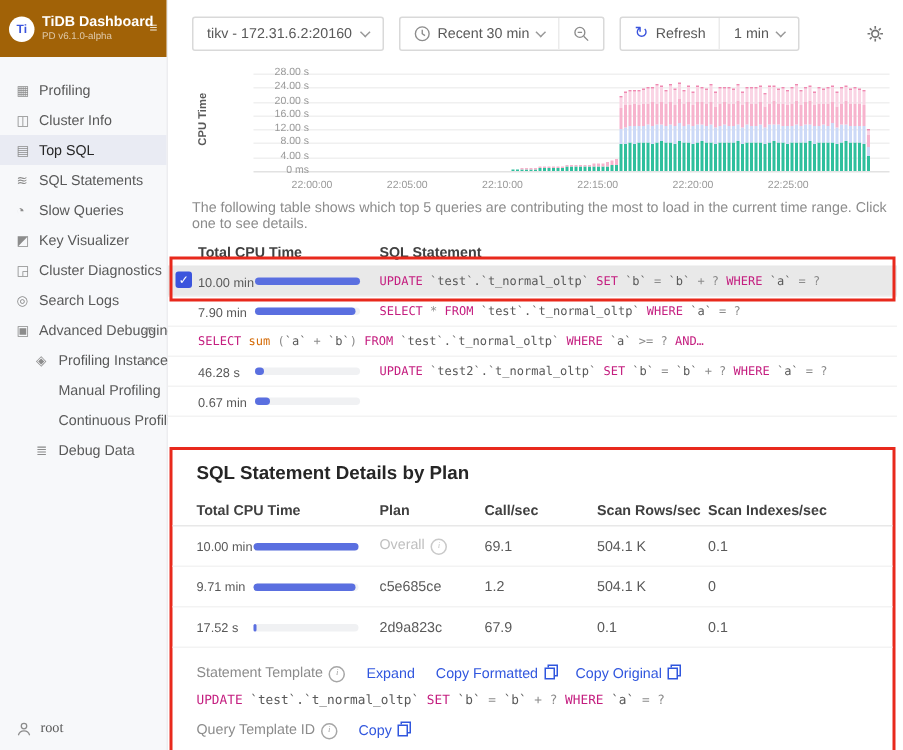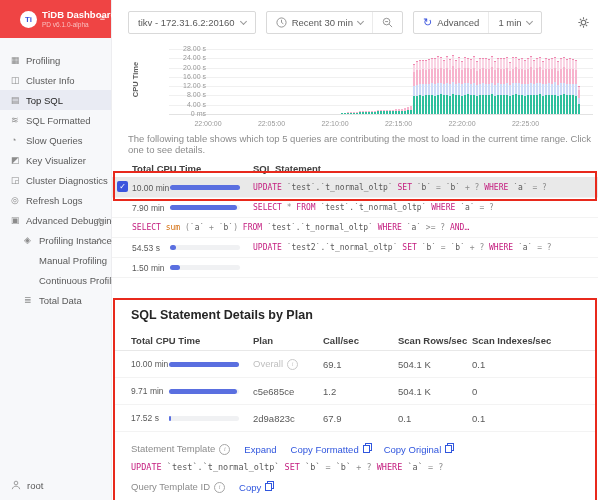--- a/index.html
+++ b/index.html
@@ -2,36 +2,36 @@
 <html><head>
 <meta charset="utf-8">
 <style>
   html,body{margin:0;padding:0;}
   body{width:602px;height:500px;overflow:hidden;background:#fff;
        font-family:"Liberation Sans",sans-serif;-webkit-font-smoothing:antialiased;}
   .app{display:flex;width:602px;height:500px;}
 
   
   .sidebar{width:111px;flex-shrink:0;background:#f7f8fa;position:relative;border-right:1px solid #ededf0;}
-  .sb-head{height:38px;background:#ef4444;display:flex;align-items:center;padding:0 20px;gap:5px;position:relative;}
+  .sb-head{height:38px;background:#a16207;display:flex;align-items:center;padding:0 6px;gap:5px;position:relative;}
   .logo{width:17px;height:17px;border-radius:50%;background:#fff;color:#3b54dd;font-weight:bold;font-size:8px;display:flex;align-items:center;justify-content:center;flex-shrink:0;}
   .sb-titles{line-height:1.25;}
   .sb-title{color:#fff;font-size:9.5px;font-weight:bold;white-space:nowrap;}
   .sb-sub{color:rgba(255,255,255,.65);font-size:6.5px;}
   .hamburger{position:absolute;right:6px;top:13px;color:rgba(255,255,255,.8);font-size:9px;cursor:pointer;}
   .nav{padding-top:12px;}
   .nav-item{height:20px;display:flex;align-items:center;padding-left:11px;position:relative;cursor:pointer;}
   .nav-item .glyph{width:15px;font-size:9px;color:#8c8c8c;flex-shrink:0;}
   .nav-item .lbl{font-size:9.5px;color:#595959;white-space:nowrap;}
   .nav-item.active{background:#e9ebf3;}
   .nav-item.active .lbl{color:#262626;}
   .nav-item.sub1{padding-left:24px;}
   .nav-item.sub2{padding-left:39px;}
   .chev-up{position:absolute;right:9px;top:9px;width:4px;height:4px;border-right:1px solid #999;border-bottom:1px solid #999;transform:rotate(-135deg);}
-  .sb-user{position:absolute;bottom:9px;left:11px;display:flex;align-items:flex-start;gap:6px;font-size:9.5px;color:#595959;cursor:pointer;}
+  .sb-user{position:absolute;bottom:9px;left:11px;display:flex;align-items:flex-start;gap:6px;font-size:9.5px;color:#595959;cursor:pointer;font-family:Liberation Serif, serif;}
 
   
   .main{flex:1;position:relative;background:#fff;}
 
   .toolbar{position:absolute;top:10px;left:16px;right:10px;height:25px;display:flex;align-items:center;gap:10px;}
   .ctrl{height:23px;border:1px solid #d9d9d9;border-radius:2px;display:flex;align-items:center;padding:0 9px;font-size:9.5px;color:#595959;background:#fff;gap:6px;cursor:pointer;box-sizing:border-box;}
   .grp{display:flex;height:23px;border:1px solid #d9d9d9;border-radius:2px;box-sizing:border-box;background:#fff;}
   .seg{display:flex;align-items:center;padding:0 9px;gap:5px;font-size:9.5px;color:#595959;cursor:pointer;}
   .seg + .seg{border-left:1px solid #ebebeb;}
   .caret{width:4px;height:4px;border-right:1px solid #999;border-bottom:1px solid #999;transform:rotate(45deg);margin-top:-3px;flex-shrink:0;}
@@ -119,57 +119,57 @@
         <div class="nav-item">
           <span class="glyph">◫</span>
           <span class="lbl">Cluster Info</span>
         </div>
         <div class="nav-item active">
           <span class="glyph">▤</span>
           <span class="lbl">Top SQL</span>
         </div>
         <div class="nav-item">
           <span class="glyph">≋</span>
-          <span class="lbl">SQL Formatted</span>
+          <span class="lbl">SQL Statements</span>
         </div>
         <div class="nav-item">
           <span class="glyph">◔</span>
           <span class="lbl">Slow Queries</span>
         </div>
         <div class="nav-item">
           <span class="glyph">◩</span>
           <span class="lbl">Key Visualizer</span>
         </div>
         <div class="nav-item">
           <span class="glyph">◲</span>
           <span class="lbl">Cluster Diagnostics</span>
         </div>
         <div class="nav-item">
           <span class="glyph">◎</span>
-          <span class="lbl">Refresh Logs</span>
+          <span class="lbl">Search Logs</span>
         </div>
         <div class="nav-item">
           <span class="glyph">▣</span>
           <span class="lbl">Advanced Debugging</span>
           <span class="chev-up"></span>
         </div>
         <div class="nav-item sub1">
           <span class="glyph">◈</span>
           <span class="lbl">Profiling Instances</span>
           <span class="chev-up"></span>
         </div>
         <div class="nav-item sub2">
           <span class="lbl">Manual Profiling</span>
         </div>
         <div class="nav-item sub2">
           <span class="lbl">Continuous Profiling</span>
         </div>
         <div class="nav-item sub1">
           <span class="glyph">≣</span>
-          <span class="lbl">Total Data</span>
+          <span class="lbl">Debug Data</span>
         </div>
       </nav>
     <div class="sb-user">
       <svg class="ic" width="10" height="10" viewBox="0 0 12 12">
           <circle cx="6" cy="3.6" r="2.2" fill="none" stroke="#8c8c8c"></circle>
           <path d="M1.5 11c.6-2.4 2.4-3.6 4.5-3.6s3.9 1.2 4.5 3.6" fill="none" stroke="#8c8c8c"></path>
         </svg>
       <span>root</span>
     </div>
   </aside>
@@ -193,21 +193,21 @@
         <div class="seg">
           <svg class="ic" width="11" height="11" viewBox="0 0 12 12">
               <circle cx="5" cy="5" r="3.6" fill="none" stroke="#8c8c8c"></circle>
               <path d="M7.8 7.8L11 11M3.4 5h3.2" fill="none" stroke="#8c8c8c"></path>
             </svg>
         </div>
       </div>
       <div class="grp">
         <div class="seg">
           <span class="refresh-glyph">↻</span>
-          <span>Advanced</span>
+          <span>Refresh</span>
         </div>
         <div class="seg">
           <span>1 min</span>
           <span class="caret"></span>
         </div>
       </div>
       <button class="icon-btn">
         <svg class="ic" width="13" height="13" viewBox="0 0 24 24">
             <g stroke="#737373" stroke-width="2" fill="none">
               <circle cx="12" cy="12" r="4.2"></circle>
@@ -756,30 +756,30 @@
                 <span class="fill" style="width: 67px;"></span>
               </span>
             </div>
             <div class="cell-sql"><span class="tk-kw">SELECT </span><span class="tk-op">* </span><span class="tk-kw">FROM </span><span class="tk-id">`test`.`t_normal_oltp` </span><span class="tk-kw">WHERE </span><span class="tk-id">`a` </span><span class="tk-op">= </span><span class="tk-op">?</span></div>
           </div>
           <div class="t-row">
             <div class="cell-sql"><span class="tk-kw">SELECT </span><span class="tk-fn">sum </span><span class="tk-op">(</span><span class="tk-id">`a` </span><span class="tk-op">+ </span><span class="tk-id">`b`</span><span class="tk-op">) </span><span class="tk-kw">FROM </span><span class="tk-id">`test`.`t_normal_oltp` </span><span class="tk-kw">WHERE </span><span class="tk-id">`a` </span><span class="tk-op">&gt;= </span><span class="tk-op">? </span><span class="tk-kw">AND…</span></div>
           </div>
           <div class="t-row">
             <div class="cell-cpu">
-              <span class="cpu-text">54.53 s</span>
+              <span class="cpu-text">46.28 s</span>
               <span class="track">
                 <span class="fill" style="width: 6px;"></span>
               </span>
             </div>
             <div class="cell-sql"><span class="tk-kw">UPDATE </span><span class="tk-id">`test2`.`t_normal_oltp` </span><span class="tk-kw">SET </span><span class="tk-id">`b` </span><span class="tk-op">= </span><span class="tk-id">`b` </span><span class="tk-op">+ </span><span class="tk-op">? </span><span class="tk-kw">WHERE </span><span class="tk-id">`a` </span><span class="tk-op">= </span><span class="tk-op">?</span></div>
           </div>
           <div class="t-row">
             <div class="cell-cpu">
-              <span class="cpu-text">1.50 min</span>
+              <span class="cpu-text">0.67 min</span>
               <span class="track">
                 <span class="fill" style="width: 10px;"></span>
               </span>
             </div>
           </div>
         </div>
     </div>
 
     <div class="anno anno-row"></div>
 

